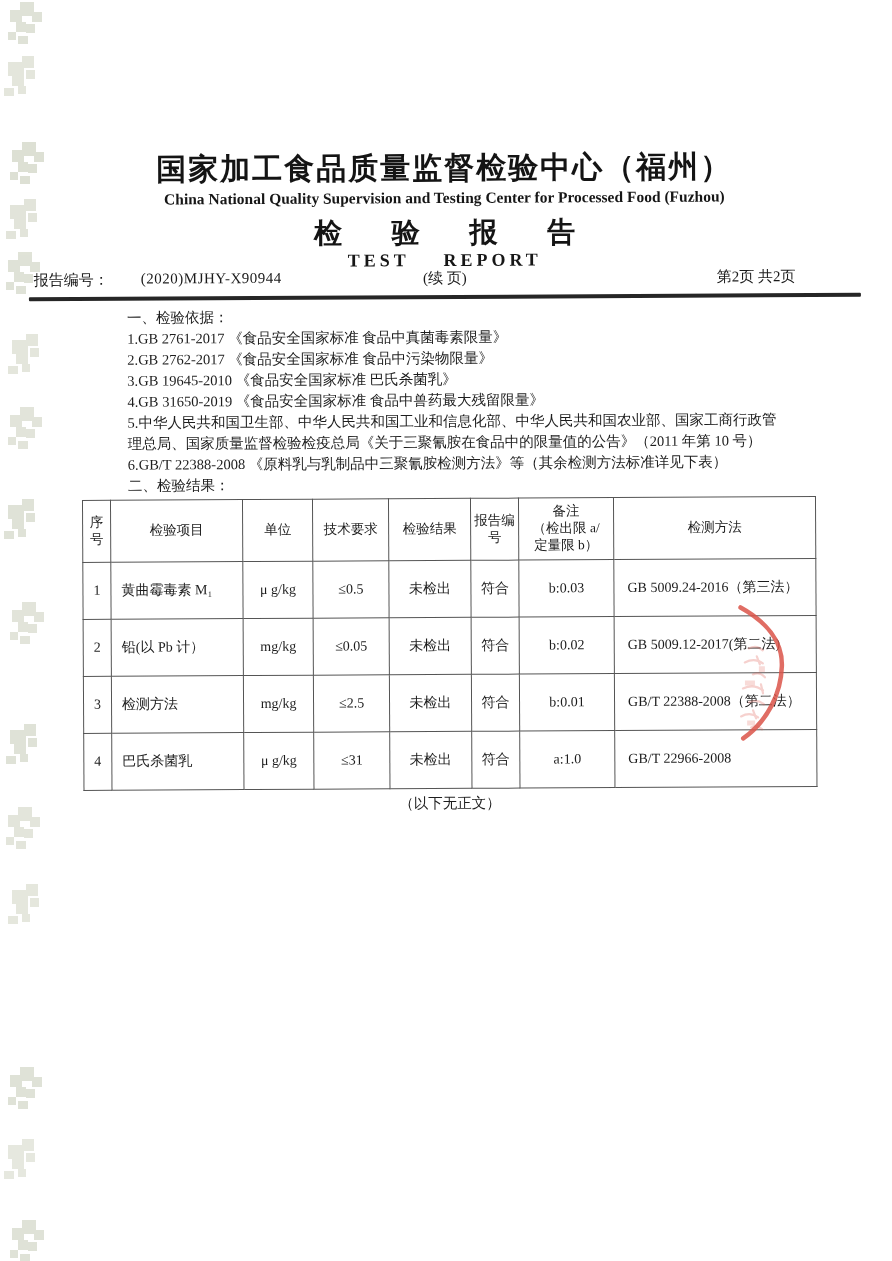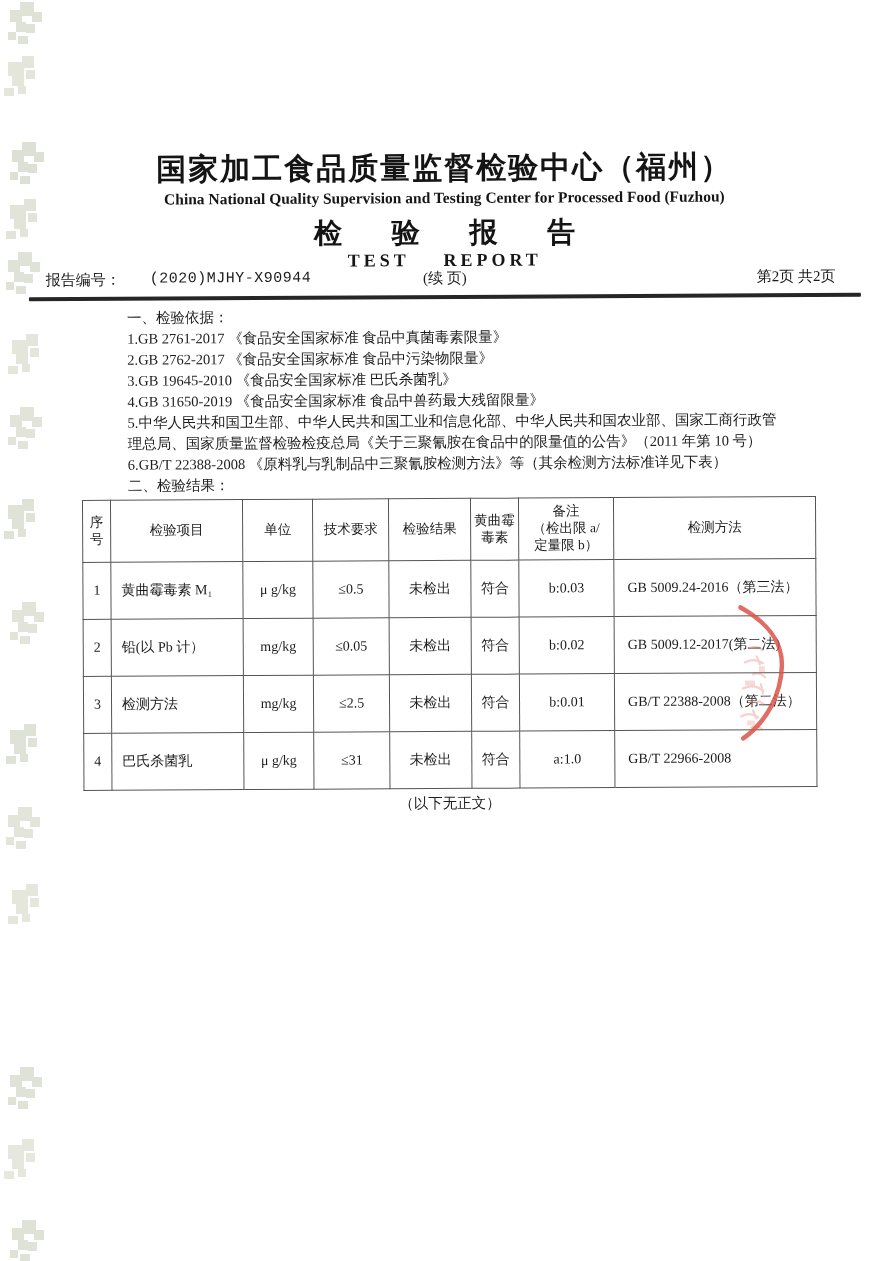--- a/index.html
+++ b/index.html
@@ -29,24 +29,24 @@
     text-align:center;font-family:"Liberation Sans","DejaVu Sans",sans-serif;
     font-size:28px;font-weight:bold;color:#141414;
     letter-spacing:14px;word-spacing:14px;text-indent:14px;white-space:pre;
   }
   .report-en{
     position:absolute;top:250px;left:0;width:100%;
     text-align:center;font-size:18px;font-weight:bold;letter-spacing:4px;
     white-space:pre;color:#161616;
   }
   .meta-row{position:absolute;top:269px;left:0;width:100%;height:22px;font-size:15px;}
-  .meta-label{position:absolute;left:47px;}
-  .meta-value{position:absolute;left:151px;letter-spacing:.5px;font-family:Liberation Mono, monospace;}
+  .meta-label{position:absolute;left:35px;}
+  .meta-value{position:absolute;left:142px;letter-spacing:.5px;}
   .meta-continued{position:absolute;left:0;width:100%;text-align:center;}
-  .meta-pages{position:absolute;left:758px;}
+  .meta-pages{position:absolute;left:718px;}
   .rule{
     position:absolute;top:295px;left:30px;width:832px;height:4px;
     background:#262626;border-radius:1px;
   }
   
   .basis{
     position:absolute;top:306px;left:128px;width:657px;
     font-size:14.5px;line-height:21px;color:#1d1d1d;
   }
   .basis p{margin:0;}
@@ -153,21 +153,21 @@
         <col style="width:95px">
         <col style="width:202px">
     </colgroup>
     <thead>
       <tr>
           <th>序号</th>
           <th>检验项目</th>
           <th>单位</th>
           <th>技术要求</th>
           <th>检验结果</th>
-          <th>黄曲霉毒素</th>
+          <th>报告编号</th>
           <th>备注
 （检出限 a/
 定量限 b）</th>
           <th>检测方法</th>
         </tr>
     </thead>
     <tbody>
         <tr>
           <td class="c0">1</td>
           <td class="c1">黄曲霉毒素 M₁</td>

